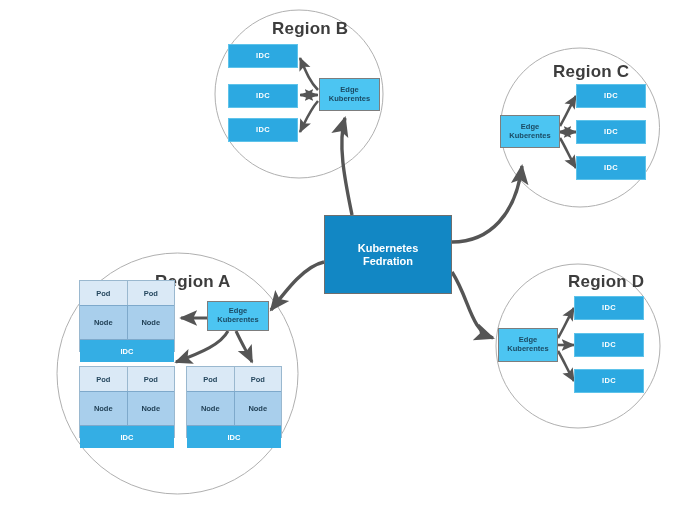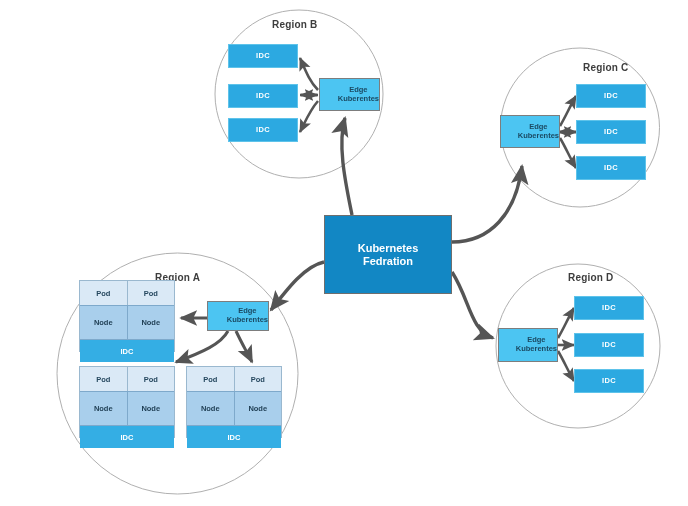--- a/index.html
+++ b/index.html
@@ -1,22 +1,22 @@
 <!DOCTYPE html>
 <html><head>
 <meta charset="utf-8">
 <style>
   html,body{margin:0;padding:0;background:#ffffff;}
   body{width:688px;height:506px;font-family:"Liberation Sans",sans-serif;}
   #stage{position:relative;width:688px;height:506px;overflow:hidden;background:#fff;}
   svg.layer{position:absolute;left:0;top:0;width:688px;height:506px;}
-  .region-label{position:absolute;font-size:10px;font-weight:bold;color:#3d3d3d;letter-spacing:.2px;white-space:nowrap;}
+  .region-label{position:absolute;font-size:17px;font-weight:bold;color:#3d3d3d;letter-spacing:.2px;white-space:nowrap;}
   .box{position:absolute;box-sizing:border-box;display:flex;align-items:center;justify-content:center;text-align:center;line-height:1.15;}
   .idc{background:#2ca9e1;border:1px solid #5ec3ea;color:#ffffff;font-size:7.5px;font-weight:bold;letter-spacing:.3px;}
-  .edge{background:#4cc5f2;border:1px solid #7d7d7d;color:#1b4a63;font-size:7.5px;font-weight:bold;justify-content:flex-end;}
+  .edge{background:#4cc5f2;border:1px solid #7d7d7d;color:#1b4a63;font-size:7.5px;font-weight:bold;}
   .center{background:#1287c4;border:1px solid #6e6e6e;color:#ffffff;font-size:11px;font-weight:bold;}
   .stack{position:absolute;box-sizing:border-box;border:1px solid #9ab8cf;background:#dce9f5;}
   .srow{display:flex;width:100%;box-sizing:border-box;}
   .cell{flex:1;box-sizing:border-box;display:flex;align-items:center;justify-content:center;font-size:7.5px;font-weight:bold;color:#26485f;}
   .pod{background:#dae9f6;border-right:1px solid #9ab8cf;height:24px;}
   .cell.last{border-right:none;}
   .node{background:#a9cfec;border-right:1px solid #7ea9cb;border-top:1px solid #7ea9cb;height:34px;color:#1e3d52;}
   .idcrow{background:#34aee4;border-top:1px solid #7ea9cb;height:22px;color:#ffffff;display:flex;align-items:center;justify-content:center;font-size:7.5px;font-weight:bold;}
 </style>
 </head>
@@ -83,21 +83,21 @@
   <div class="box idc" style="left:228px;top:118px;width:70px;height:24px;">
       <span>IDC</span>
     </div>
   <div class="box edge" style="left:319px;top:78px;width:61px;height:33px;">
     <div>
       <div>Edge</div>
       <div>Kuberentes</div>
     </div>
   </div>
 
-  <div class="region-label" style="left:583px;top:62px;">Region C</div>
+  <div class="region-label" style="left:553px;top:62px;">Region C</div>
   <div class="box idc" style="left:576px;top:84px;width:70px;height:24px;">
       <span>IDC</span>
     </div>
   <div class="box idc" style="left:576px;top:120px;width:70px;height:24px;">
       <span>IDC</span>
     </div>
   <div class="box idc" style="left:576px;top:156px;width:70px;height:24px;">
       <span>IDC</span>
     </div>
   <div class="box edge" style="left:500px;top:115px;width:60px;height:33px;">

